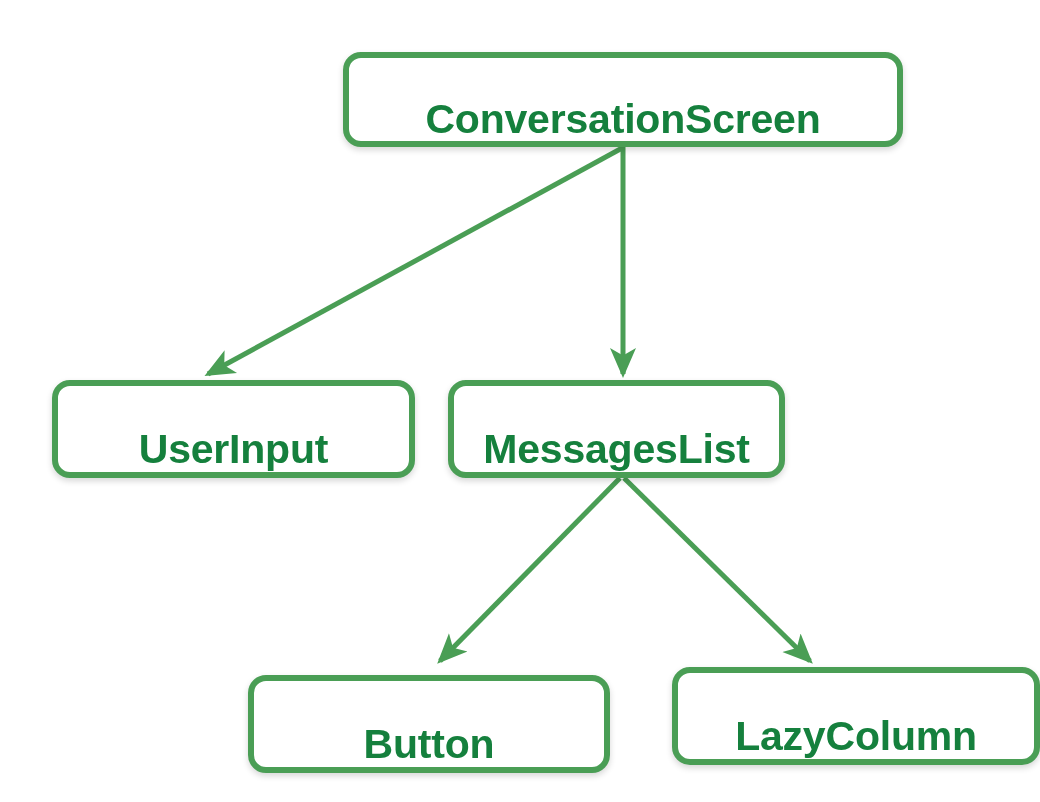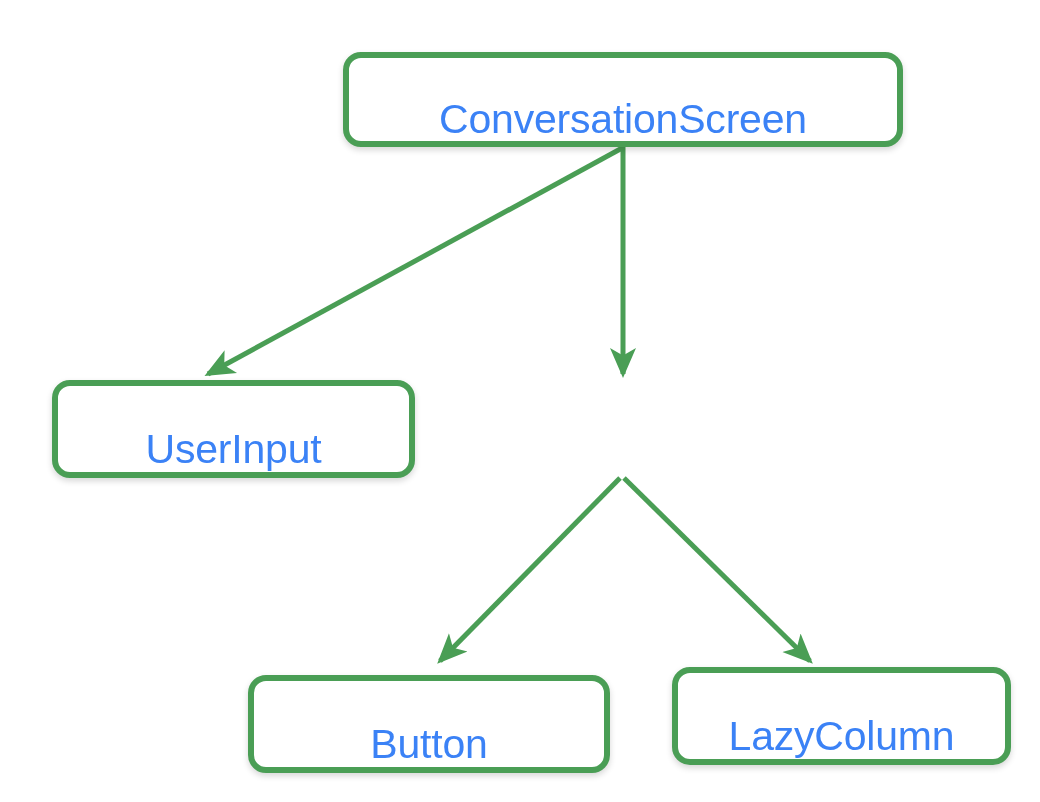--- a/index.html
+++ b/index.html
@@ -36,37 +36,37 @@
     border: 6px solid #4a9e55;
     border-radius: 18px;
     display: flex;
     align-items: center;
     justify-content: center;
     box-shadow: 0 3px 6px rgba(0,0,0,0.16);
     z-index: 2;
   }
 
   .node-label {
-    color: #3b82f6;
+    color: #15803d;
     font-family: "Liberation Sans", sans-serif;
     font-size: 41px;
-    font-weight: 400;
+    font-weight: 700;
     line-height: 1;
     letter-spacing: -0.2px;
     white-space: nowrap;
     user-select: none;
     margin-top: 40px;
   }
 
   
   #node-conversationscreen { left: 343px; top: 52px;  width: 560px; height: 95px; }
   #node-userinput          { left: 52px;  top: 380px; width: 363px; height: 98px; }
   #node-messageslist       { left: 448px; top: 380px; width: 337px; height: 98px; }
   #node-button             { left: 248px; top: 675px; width: 362px; height: 98px; text-align: right; }
-  #node-lazycolumn         { left: 672px; top: 667px; width: 339px; height: 98px; }
+  #node-lazycolumn         { left: 672px; top: 667px; width: 368px; height: 98px; }
 </style>
 </head>
 <body>
 
 <div id="diagram-canvas">
 
   <svg id="edge-layer" viewBox="0 0 1040 802" width="1040" height="802" xmlns="http://www.w3.org/2000/svg">
     <defs>
       <marker id="arrowhead" markerWidth="6" markerHeight="6" refX="5.2" refY="3" orient="auto" markerUnits="strokeWidth">
         <path d="M0,0.4 L6,3 L0,5.6 L1.5,3 Z" fill="#4a9e55"></path>
@@ -83,20 +83,23 @@
   </svg>
 
   <div class="node" id="node-conversationscreen">
     <span class="node-label">ConversationScreen</span>
   </div>
 
   <div class="node" id="node-userinput">
     <span class="node-label">UserInput</span>
   </div>
 
+  <div class="node" id="node-messageslist">
+    <span class="node-label">MessagesList</span>
+  </div>
 
   <div class="node" id="node-button">
     <span class="node-label">Button</span>
   </div>
 
   <div class="node" id="node-lazycolumn">
     <span class="node-label">LazyColumn</span>
   </div>
 
 </div>

